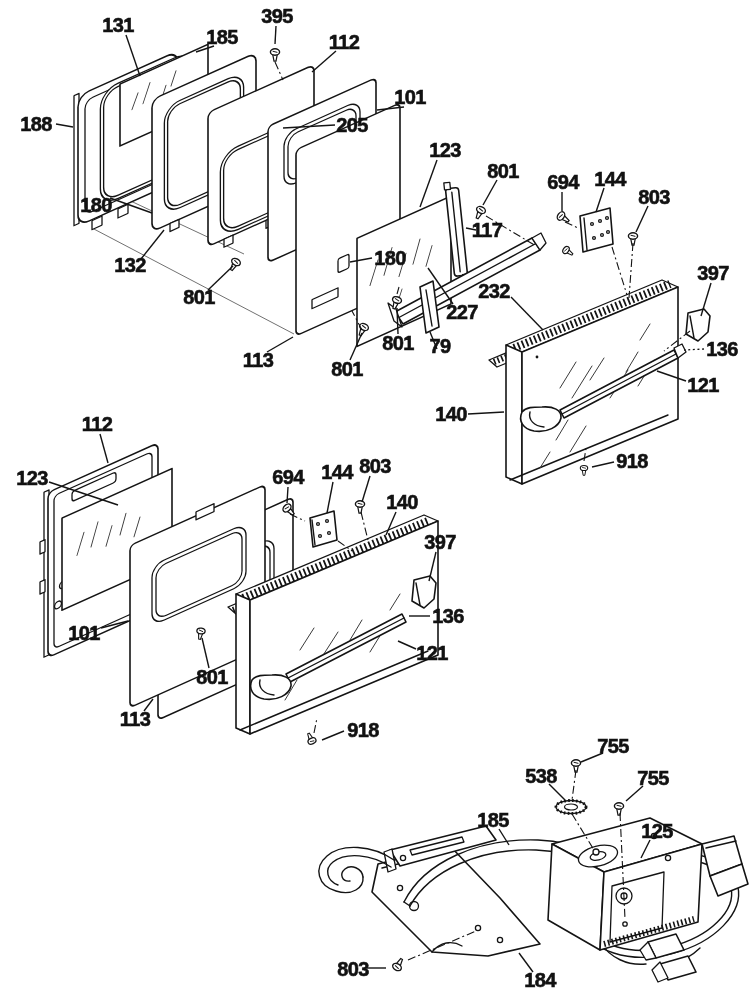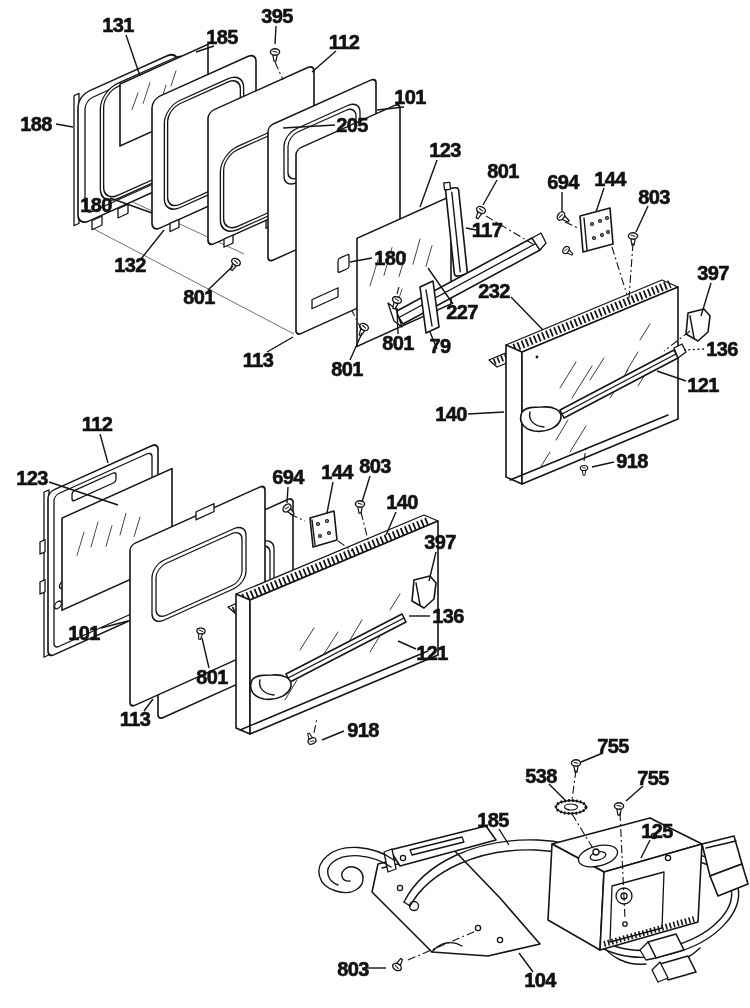--- a/index.html
+++ b/index.html
@@ -382,16 +382,16 @@
   <div class="co" style="left:84px;top:633px">101</div>
   <div class="co" style="left:212px;top:677px">801</div>
   <div class="co" style="left:135px;top:719px">113</div>
   <div class="co" style="left:363px;top:730px">918</div>
   <div class="co" style="left:613px;top:746px">755</div>
   <div class="co" style="left:541px;top:776px">538</div>
   <div class="co" style="left:653px;top:778px">755</div>
   <div class="co" style="left:493px;top:820px">185</div>
   <div class="co" style="left:657px;top:831px">125</div>
   <div class="co" style="left:353px;top:969px">803</div>
-  <div class="co" style="left:540px;top:980px">104</div>
+  <div class="co" style="left:540px;top:980px">184</div>
 </div>
 
 </div>
 
 </body></html>

